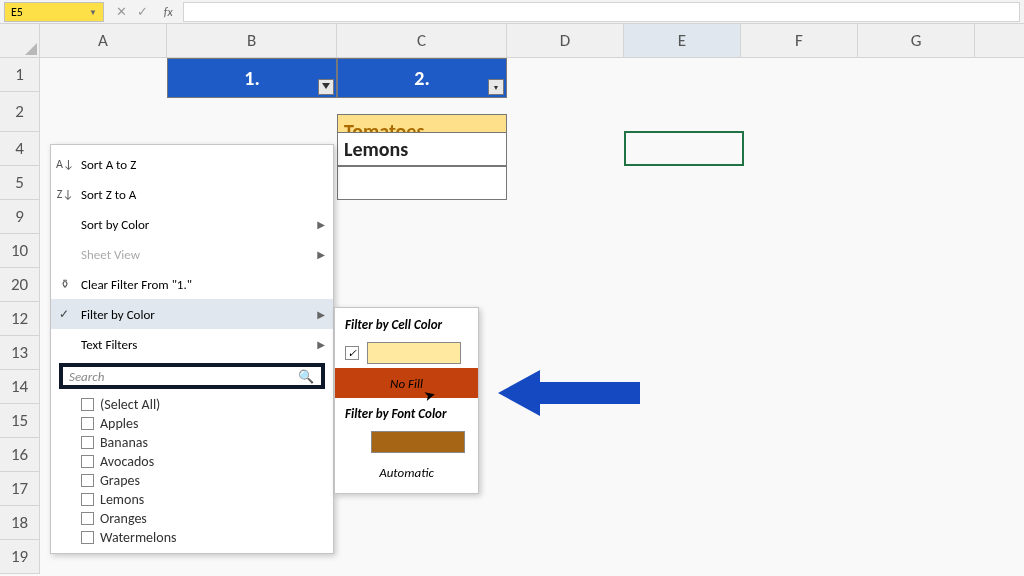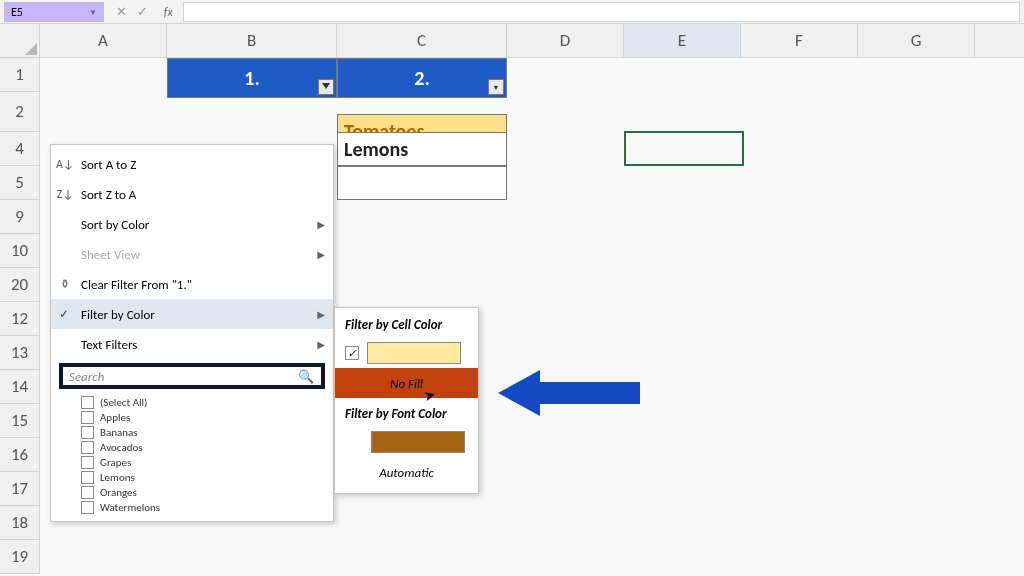--- a/index.html
+++ b/index.html
@@ -1,19 +1,19 @@
 <!DOCTYPE html>
 <html><head>
   <meta charset="utf-8">
   <style>
     * { box-sizing: border-box; margin: 0; padding: 0; }
     body { font-family: "Segoe UI", Calibri, Arial, sans-serif; font-size: 13px; background: #f9f9f9; overflow: hidden; width: 1024px; height: 576px; position: relative; }
     
     .name-box-area { display: flex; align-items: center; height: 24px; background: #f3f3f3; border-bottom: 1px solid #d4d4d4; padding: 0 4px; gap: 6px; }
-    .name-box { width: 100px; height: 20px; border: 1px solid #c0c0c0; background: #c4b5fd; padding: 0 6px; font-size: 12px; display: flex; align-items: center; justify-content: space-between; }
+    .name-box { width: 100px; height: 20px; border: 1px solid #c0c0c0; background: #fde047; padding: 0 6px; font-size: 12px; display: flex; align-items: center; justify-content: space-between; }
     .name-box .arrow { font-size: 8px; color: #666; }
     .fx-buttons { display: flex; gap: 10px; padding: 0 6px; color: #999; font-size: 13px; }
     .fx-label { font-style: italic; color: #666; font-size: 12px; padding: 0 4px; }
     .formula-bar { flex: 1; height: 20px; border: 1px solid #d4d4d4; background: #fff; }
     
     .grid-container { position: relative; background: #fff; }
     .select-all { position: absolute; left: 0; top: 0; width: 40px; height: 34px; background: #f0f0f0; border-right: 1px solid #d4d4d4; border-bottom: 1px solid #d4d4d4; }
     .select-all::after { content: ""; position: absolute; right: 2px; bottom: 2px; border: 6px solid transparent; border-right-color: #b8b8b8; border-bottom-color: #b8b8b8; }
     .col-headers { position: absolute; left: 40px; top: 0; right: 0; height: 34px; display: flex; background: #f0f0f0; border-bottom: 1px solid #d4d4d4; }
     .col-header { width: 130px; border-right: 1px solid #d4d4d4; display: flex; align-items: center; justify-content: center; font-size: 17px; color: #555; }
@@ -38,21 +38,21 @@
     .context-menu { position: absolute; left: 50px; top: 144px; width: 284px; background: #fff; border: 1px solid #c5c5c5; box-shadow: 2px 2px 6px rgba(0,0,0,0.2); font-size: 13px; padding: 4px 0; }
     .menu-item { display: flex; align-items: center; height: 30px; padding: 0 8px 0 30px; position: relative; }
     .menu-item.highlighted { background: #e0e7ee; }
     .menu-item.disabled { color: #aaa; }
     .menu-item .micon { position: absolute; left: 6px; width: 16px; display: flex; align-items: center; justify-content: center; font-size: 12px; color: #555; }
     .menu-item .arrow-right { position: absolute; right: 8px; font-size: 10px; color: #666; }
     .menu-item .check { position: absolute; left: 8px; top: 50%; transform: translateY(-50%); font-size: 12px; color: #444; }
     .menu-search { margin: 4px 8px; height: 26px; border: 4px solid #0f172a; display: flex; align-items: center; padding: 0 6px; color: #888; font-style: italic; position: relative; }
     .menu-search .search-icon { position: absolute; right: 6px; font-style: normal; color: #888; font-size: 13px; }
     .check-list { padding: 2px 8px 2px 30px; }
-    .check-item { display: flex; align-items: center; gap: 6px; padding: 1px 0; font-size: 11px; color: #333; }
+    .check-item { display: flex; align-items: center; gap: 6px; padding: 1px 0; font-size: 14px; color: #333; }
     .checkbox { width: 13px; height: 13px; border: 1px solid #888; background: #fff; flex-shrink: 0; }
     
     .submenu { position: absolute; left: 334px; top: 307px; width: 145px; background: #fff; border: 1px solid #c5c5c5; box-shadow: 2px 2px 6px rgba(0,0,0,0.2); font-size: 13px; padding: 6px 0; font-style: italic; }
     .submenu-header { font-weight: bold; padding: 3px 10px 6px; }
     .submenu-item { display: flex; align-items: center; justify-content: center; height: 30px; }
     .submenu-item.highlighted { background: #c2410c; }
     .color-swatch-row { display: flex; align-items: center; gap: 8px; padding: 4px 10px; }
     .check-mark { width: 14px; height: 14px; border: 1px solid #888; background: #fff; display: flex; align-items: center; justify-content: center; font-size: 11px; }
     .color-swatch { width: 94px; height: 22px; border: 1px solid #888; }
     .yellow-swatch { background: #ffe8a0; }

